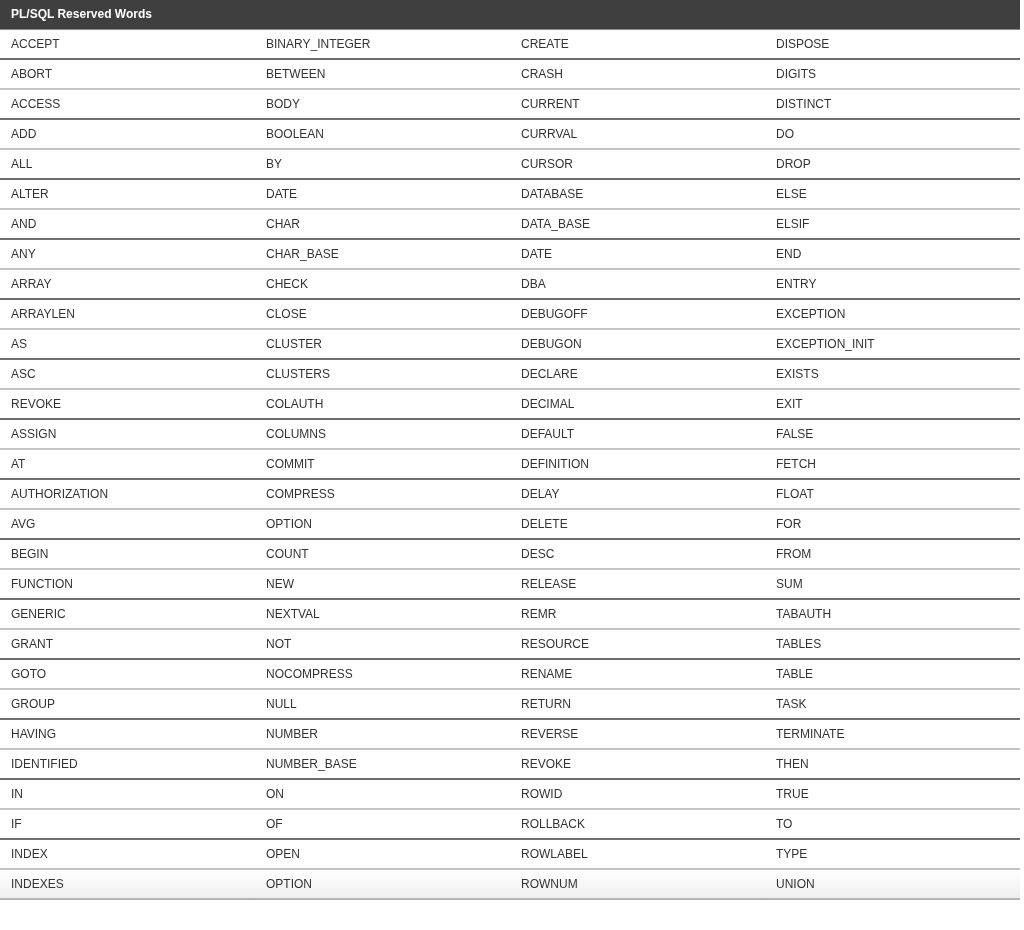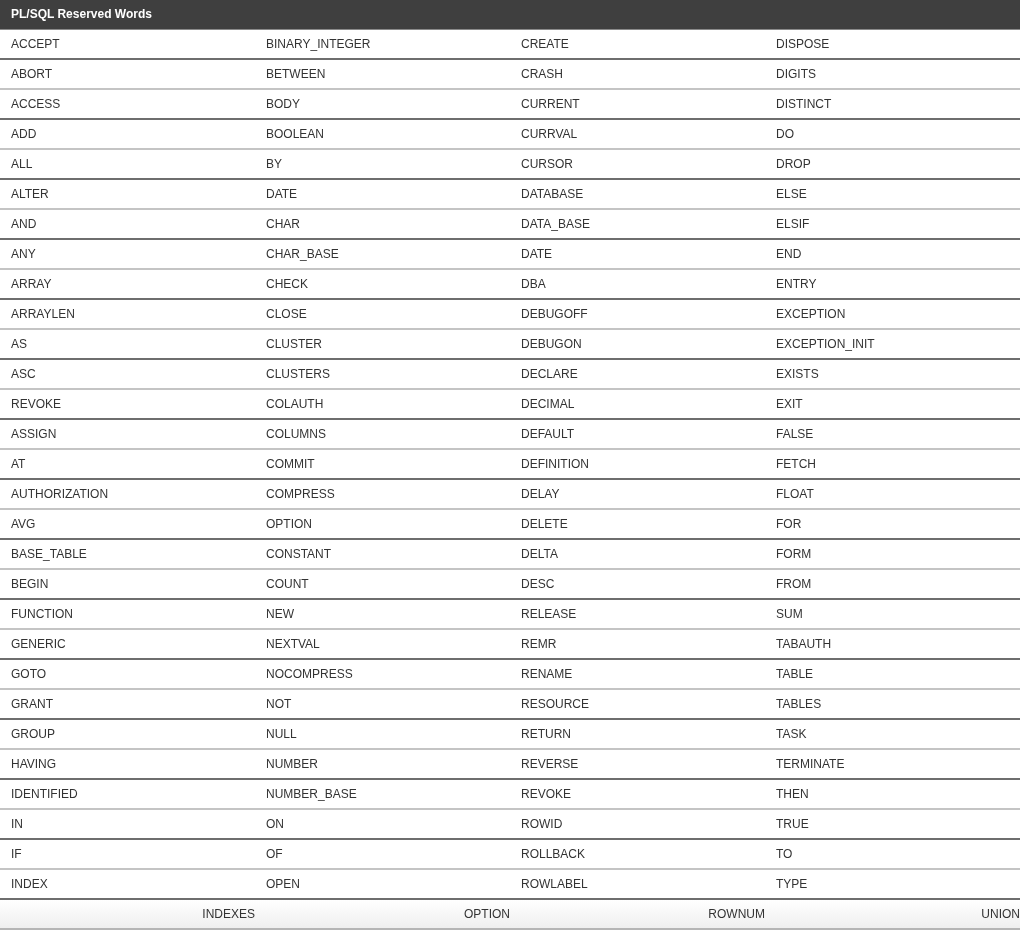--- a/index.html
+++ b/index.html
@@ -50,21 +50,20 @@
     }
     table.reserved tr.row:nth-of-type(odd) td {
       border-bottom: 2px solid #6e6e6e;
     }
     table.reserved tr.row:nth-of-type(even) td {
       border-bottom: 2px solid #c4c4c4;
     }
     table.reserved tr.row.last td {
       background: linear-gradient(#ffffff, #efefef);
       border-bottom: 2px solid #b5b5b5;
-      text-align: right;
     }
     col.c1 { width: 255px; }
     col.c2 { width: 255px; }
     col.c3 { width: 255px; }
     col.c4 { width: 255px; }
   </style>
 </head>
 <body>
 
 <div class="wrap">
@@ -177,54 +176,48 @@
           <td>DELAY</td>
           <td>FLOAT</td>
         </tr>
         <tr class="row">
           <td>AVG</td>
           <td>OPTION</td>
           <td>DELETE</td>
           <td>FOR</td>
         </tr>
         <tr class="row">
-          <td>BASE_TABLE</td>
-          <td>CONSTANT</td>
-          <td>DELTA</td>
-          <td>FORM</td>
-        </tr>
-        <tr class="row">
           <td>BEGIN</td>
           <td>COUNT</td>
           <td>DESC</td>
           <td>FROM</td>
         </tr>
         <tr class="row">
           <td>FUNCTION</td>
           <td>NEW</td>
           <td>RELEASE</td>
           <td>SUM</td>
         </tr>
         <tr class="row">
           <td>GENERIC</td>
           <td>NEXTVAL</td>
           <td>REMR</td>
           <td>TABAUTH</td>
         </tr>
         <tr class="row">
+          <td>GRANT</td>
+          <td>NOT</td>
+          <td>RESOURCE</td>
+          <td>TABLES</td>
+        </tr>
+        <tr class="row">
           <td>GOTO</td>
           <td>NOCOMPRESS</td>
           <td>RENAME</td>
           <td>TABLE</td>
-        </tr>
-        <tr class="row">
-          <td>GRANT</td>
-          <td>NOT</td>
-          <td>RESOURCE</td>
-          <td>TABLES</td>
         </tr>
         <tr class="row">
           <td>GROUP</td>
           <td>NULL</td>
           <td>RETURN</td>
           <td>TASK</td>
         </tr>
         <tr class="row">
           <td>HAVING</td>
           <td>NUMBER</td>

